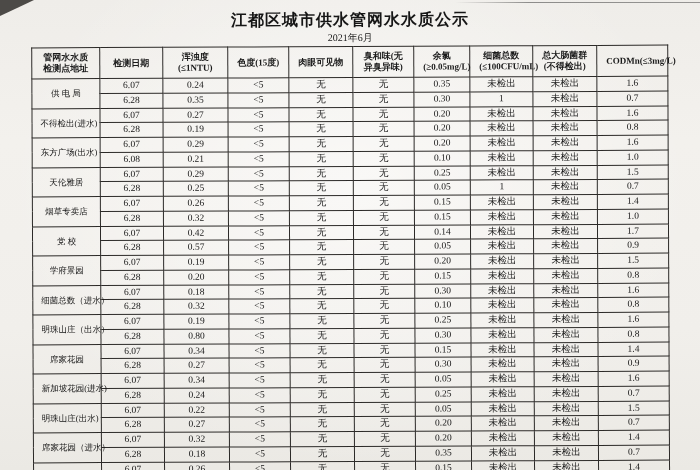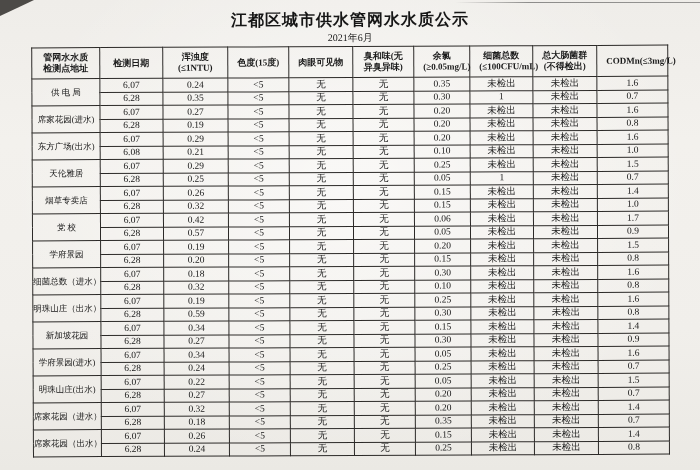--- a/index.html
+++ b/index.html
@@ -92,21 +92,21 @@
     font-size: 9.5px;
     height: 12.5px;
     padding: 0;
     line-height: 1;
     color: #161616;
     white-space: nowrap;
   }
   td.name-cell {
     font-size: 8.5px;
     letter-spacing: 0px;
-    padding: 0;
+    padding: 8px;
   }
 </style>
 </head>
 <body>
 
 <div class="paper">
   <div class="corner-artifact"></div>
   <div class="edge-line"></div>
   <div class="doc">
     <div class="title">江都区城市供水管网水水质公示</div>
@@ -156,21 +156,21 @@
             <td>0.35</td>
             <td>&lt;5</td>
             <td>无</td>
             <td>无</td>
             <td>0.30</td>
             <td>1</td>
             <td>未检出</td>
             <td>0.7</td>
           </tr>
           <tr>
-            <td rowspan="2" class="name-cell">席家花园(进水)</td>
+            <td rowspan="2" class="name-cell">不得检出(进水)</td>
             <td>6.07</td>
             <td>0.27</td>
             <td>&lt;5</td>
             <td>无</td>
             <td>无</td>
             <td>0.20</td>
             <td>未检出</td>
             <td>未检出</td>
             <td>1.6</td>
           </tr>
@@ -254,21 +254,21 @@
             <td>未检出</td>
             <td>1.0</td>
           </tr>
           <tr>
             <td rowspan="2" class="name-cell">党  校</td>
             <td>6.07</td>
             <td>0.42</td>
             <td>&lt;5</td>
             <td>无</td>
             <td>无</td>
-            <td>0.06</td>
+            <td>0.14</td>
             <td>未检出</td>
             <td>未检出</td>
             <td>1.7</td>
           </tr>
           <tr>
             <td>6.28</td>
             <td>0.57</td>
             <td>&lt;5</td>
             <td>无</td>
             <td>无</td>
@@ -330,31 +330,31 @@
             <td>&lt;5</td>
             <td>无</td>
             <td>无</td>
             <td>0.25</td>
             <td>未检出</td>
             <td>未检出</td>
             <td>1.6</td>
           </tr>
           <tr>
             <td>6.28</td>
-            <td>0.59</td>
+            <td>0.80</td>
             <td>&lt;5</td>
             <td>无</td>
             <td>无</td>
             <td>0.30</td>
             <td>未检出</td>
             <td>未检出</td>
             <td>0.8</td>
           </tr>
           <tr>
-            <td rowspan="2" class="name-cell">新加坡花园</td>
+            <td rowspan="2" class="name-cell">席家花园</td>
             <td>6.07</td>
             <td>0.34</td>
             <td>&lt;5</td>
             <td>无</td>
             <td>无</td>
             <td>0.15</td>
             <td>未检出</td>
             <td>未检出</td>
             <td>1.4</td>
           </tr>
@@ -363,21 +363,21 @@
             <td>0.27</td>
             <td>&lt;5</td>
             <td>无</td>
             <td>无</td>
             <td>0.30</td>
             <td>未检出</td>
             <td>未检出</td>
             <td>0.9</td>
           </tr>
           <tr>
-            <td rowspan="2" class="name-cell">学府景园(进水)</td>
+            <td rowspan="2" class="name-cell">新加坡花园(进水)</td>
             <td>6.07</td>
             <td>0.34</td>
             <td>&lt;5</td>
             <td>无</td>
             <td>无</td>
             <td>0.05</td>
             <td>未检出</td>
             <td>未检出</td>
             <td>1.6</td>
           </tr>

